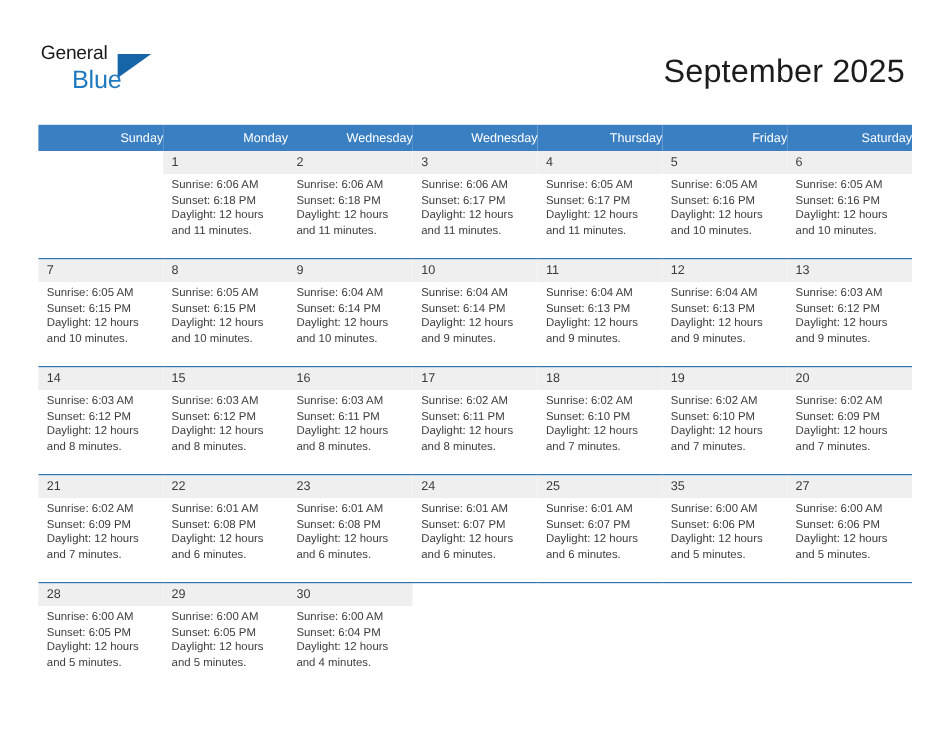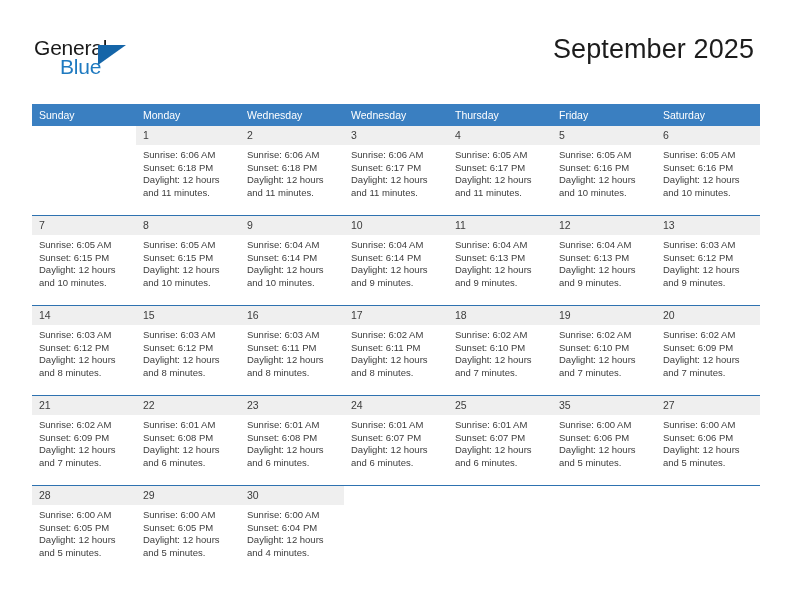--- a/index.html
+++ b/index.html
@@ -33,21 +33,21 @@
     position: absolute;
     left: 34px;
     top: 36px;
     width: 120px;
     height: 48px;
   }
   .brand-general {
     position: absolute;
     left: 0;
     top: 0;
-    font-size: 21px;
+    font-size: 16px;
     letter-spacing: -0.2px;
     color: #1a1a1a;
     font-family: "Liberation Sans", sans-serif;
   }
   .brand-blue {
     position: absolute;
     left: 26px;
     top: 19px;
     font-size: 21px;
     letter-spacing: -0.2px;
@@ -59,21 +59,21 @@
     left: 64px;
     top: 9px;
     width: 0;
     height: 0;
     border-left: 28px solid #1565a8;
     border-bottom: 20px solid transparent;
   }
   .title-block {
     position: absolute;
     right: 38px;
-    top: 32px;
+    top: 42px;
     text-align: center;
   }
   .cal-title {
     font-size: 27px;
     font-weight: normal;
     color: #1c1c1c;
     line-height: 34px;
     letter-spacing: 0.1px;
   }
   .cal-subtitle {
@@ -90,21 +90,21 @@
     top: 104px;
     width: 728px;
     border-collapse: collapse;
     table-layout: fixed;
   }
   .calendar th {
     background: #3a7fc1;
     color: #ffffff;
     font-size: 10.5px;
     font-weight: normal;
-    text-align: left;
+    text-align: right;
     padding: 5px 0 5px 7px;
     height: 11px;
     border: none;
   }
   .calendar td {
     width: 104px;
     vertical-align: top;
     padding: 0;
     border: none;
     background: #ffffff;

